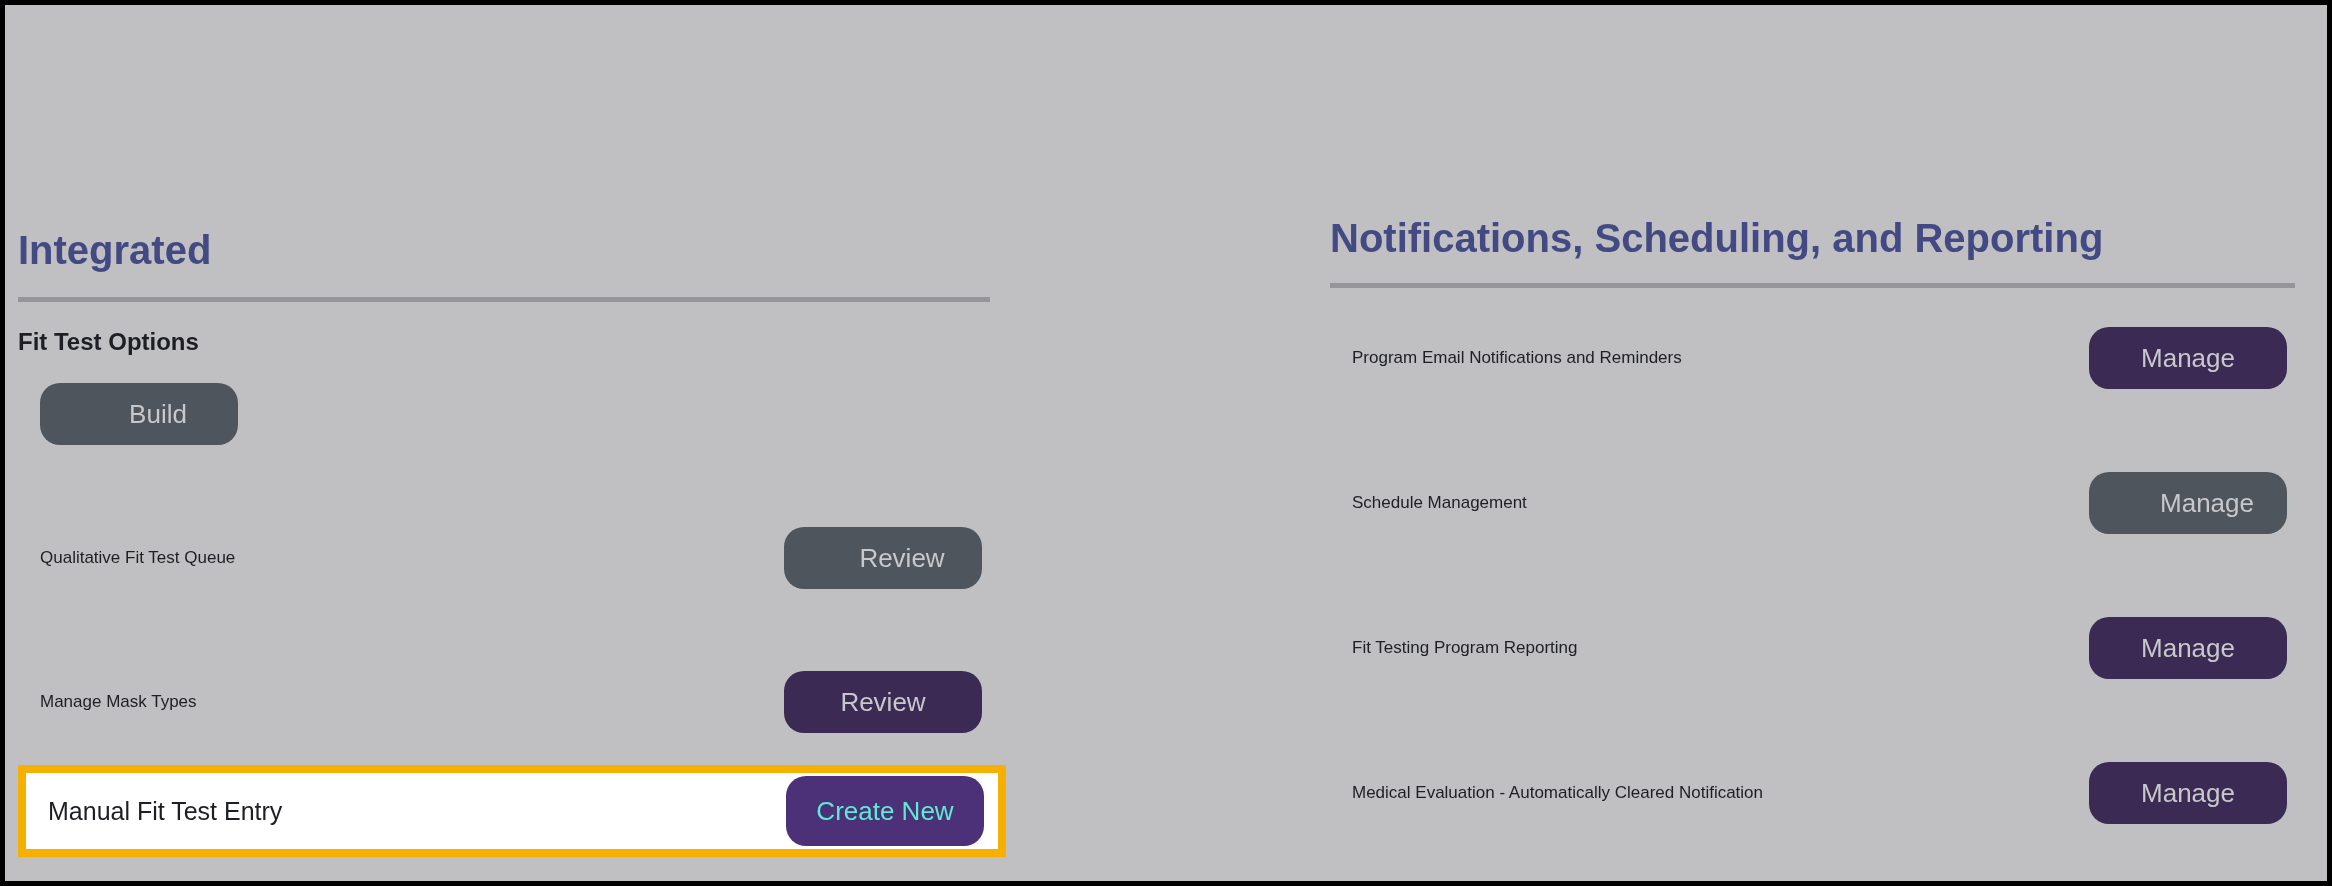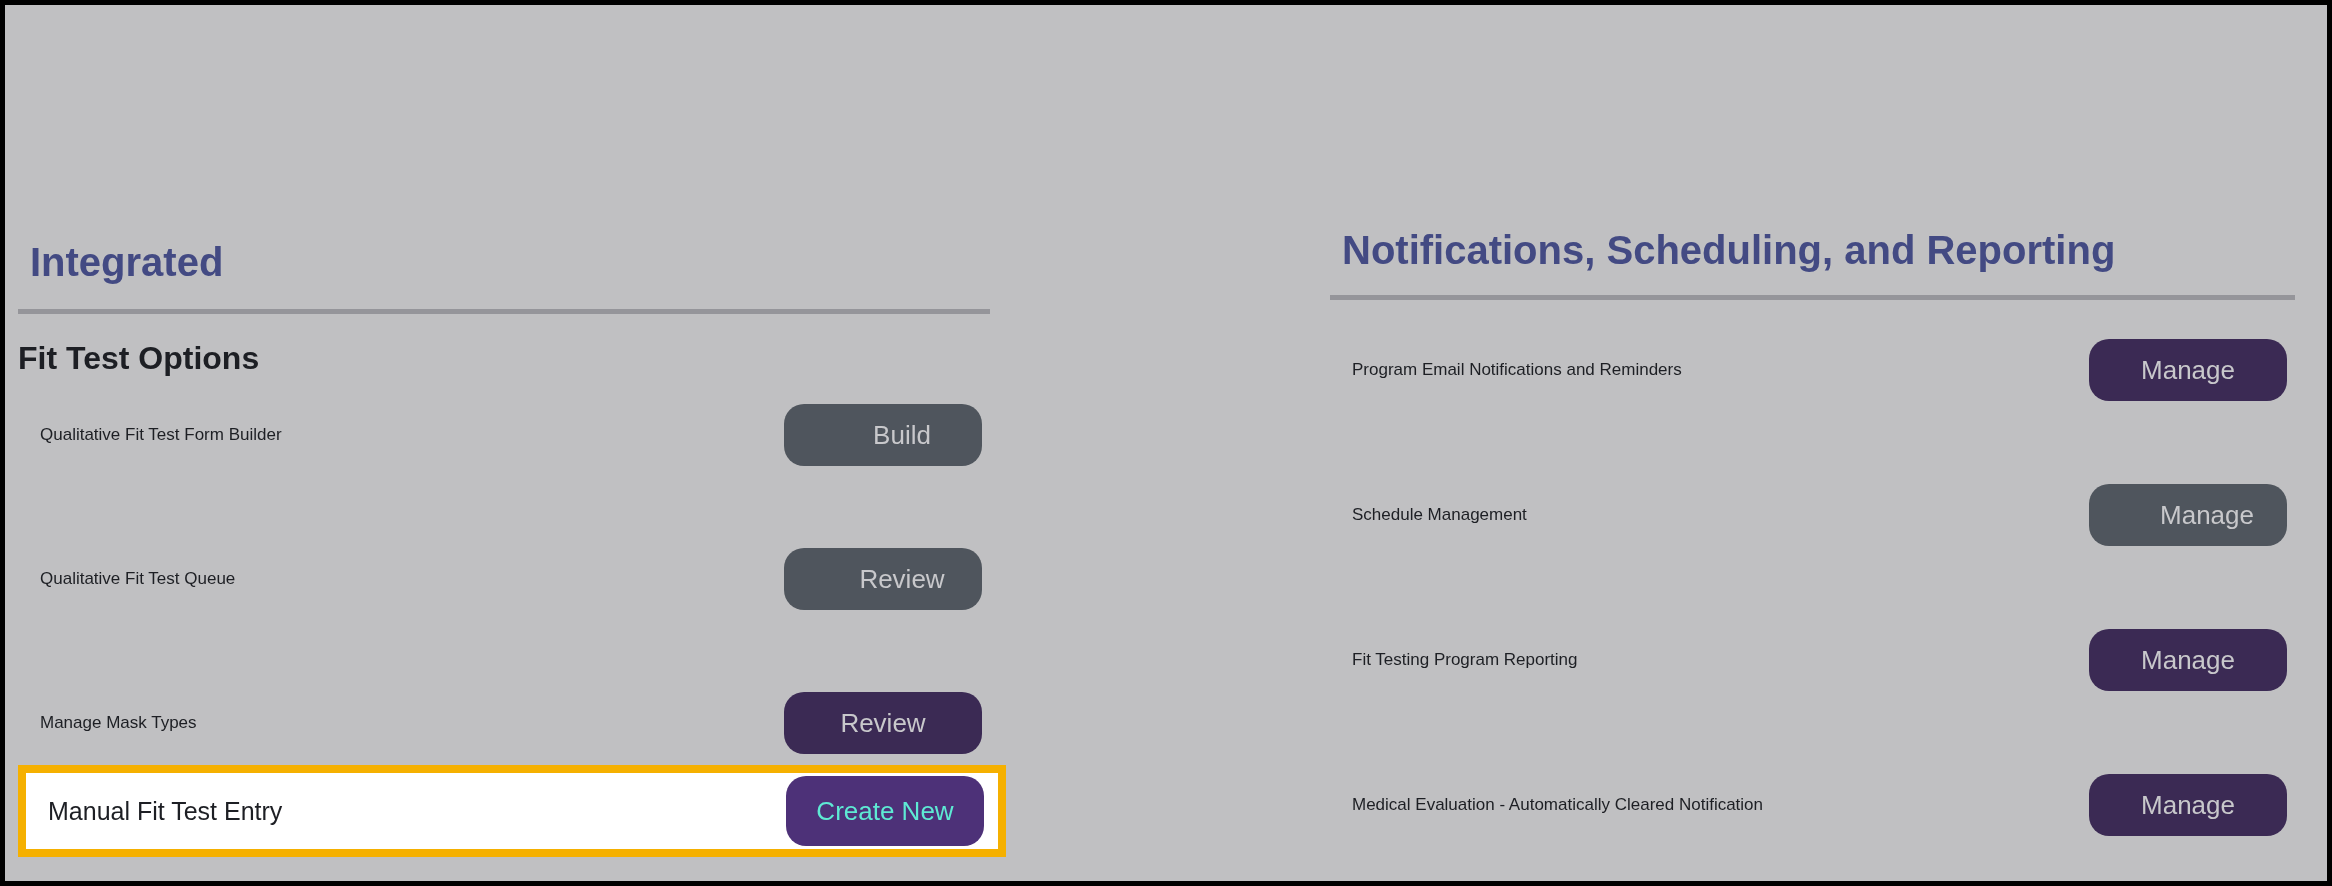--- a/index.html
+++ b/index.html
@@ -54,34 +54,34 @@
   .col-left  { left: 13px;   width: 972px; }
   .col-right { left: 1325px; width: 965px; }
 
   .col-right { top: 210px; }
 
   .section-heading {
     font-size: 40px;
     font-weight: 700;
     color: #434a83;
     line-height: 1.15;
-    margin: 12px;
+    margin: 0;
     padding: 0;
   }
 
   .rule {
     height: 5px;
     background: #95959a;
     margin-top: 24px;
     width: 100%;
   }
   .col-right .rule { margin-top: 22px; }
 
   .subsection-heading {
-    font-size: 32px;
+    font-size: 24px;
     font-weight: 700;
     color: #1d1f24;
     margin: 26px 0 0 0;
     padding: 0;
   }
 
   
   .rows { margin-top: 8px; }
 
   .row {
@@ -156,21 +156,20 @@
   <div class="page">
 
 
     <div class="col col-left">
       <h2 class="section-heading">Integrated</h2>
       <div class="rule"></div>
       <h3 class="subsection-heading">Fit Test Options</h3>
 
       <div class="rows">
         <div class="row">
-          <span class="row-label">Qualitative Fit Test Form Builder</span>
           <button class="btn btn-gray">Build</button>
         </div>
 
         <div class="row">
           <span class="row-label">Qualitative Fit Test Queue</span>
           <button class="btn btn-gray">Review</button>
         </div>
 
         <div class="row">
           <span class="row-label">Manage Mask Types</span>

